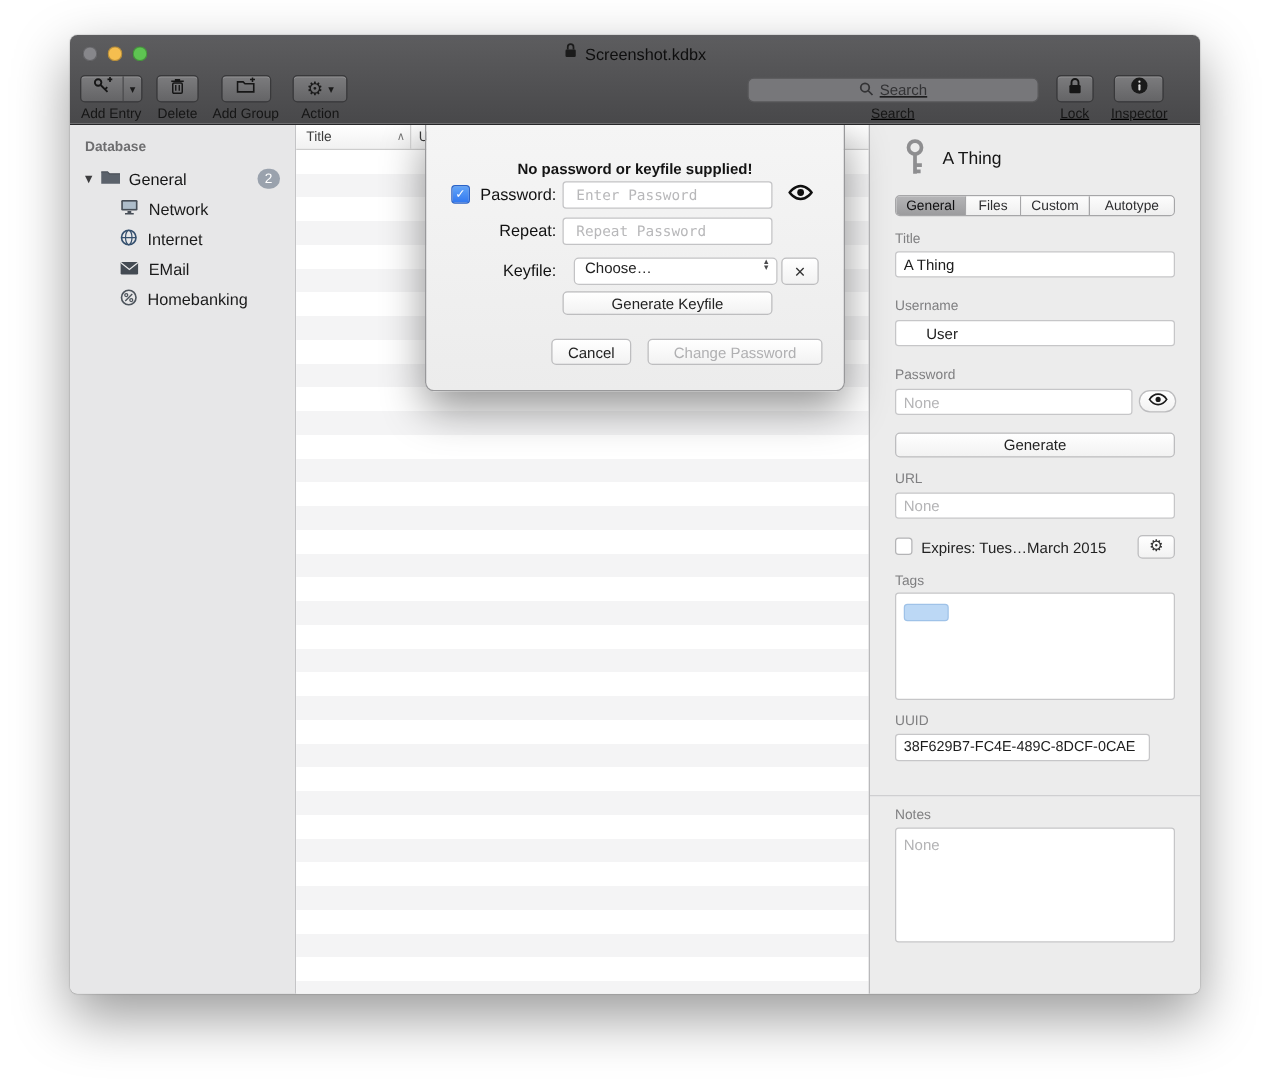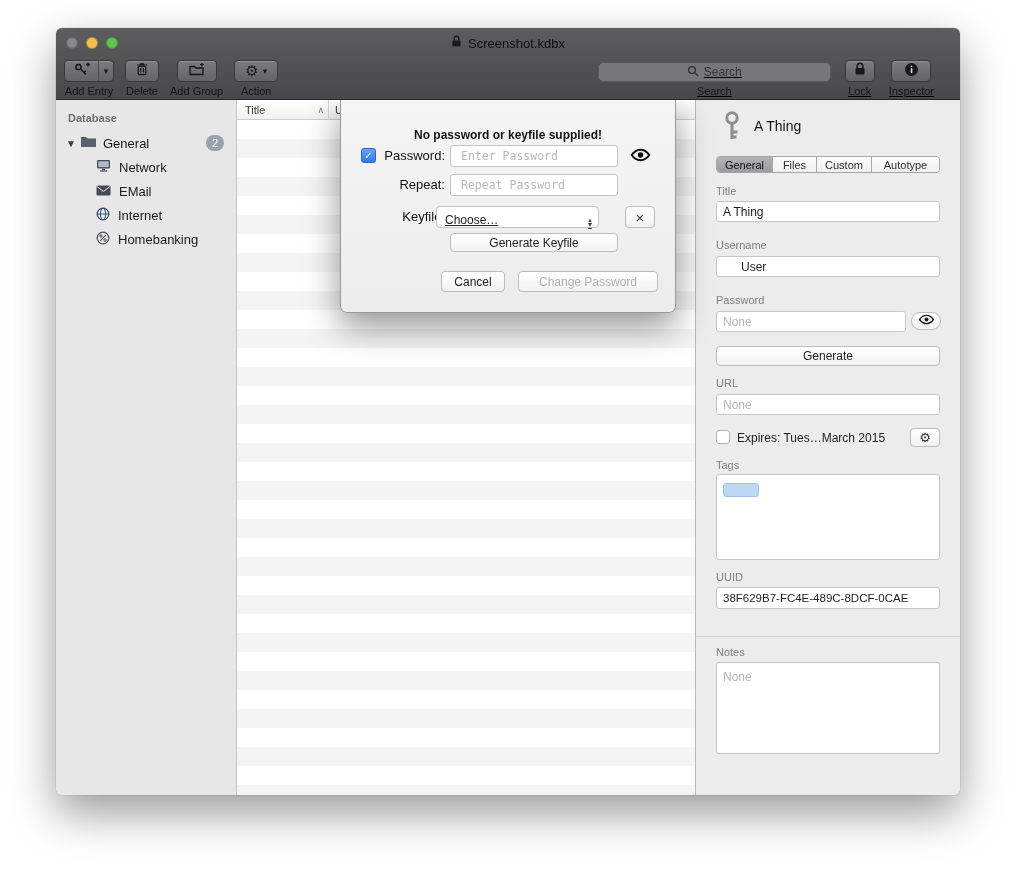--- a/index.html
+++ b/index.html
@@ -113,22 +113,22 @@
   .sheet-msg { position:absolute; left:0; right:0; top:14px; text-align:center;
     font-size:12px; font-weight:600; color:#141414;margin-top:14px; }
   .sheet-label { position:absolute; font-size:13px; color:#111; text-align:right; width:68px; left:36px; }
   .sheet-input { position:absolute; left:109px; width:168px; height:22px; background:#fff;
     border:1px solid #c3c3c5; border-radius:3px; padding:0 10px; font-size:11.5px;
     font-family:"DejaVu Sans Mono",monospace; color:#222; }
   .sheet-input::placeholder { color:#b8b8ba; opacity:1; }
   .checkbox-on { position:absolute; left:20px; width:15px; height:15px; border-radius:3px;
     background:linear-gradient(#63a5f8,#3178f0); border:1px solid #2a63c8;
     display:flex; align-items:center; justify-content:center; color:#fff; font-size:10px; }
-  .popup { position:absolute; left:95px; top:106px; width:163px; height:22px; background:#fff;
-    border:1px solid #c3c3c5; border-radius:4px; display:flex; align-items:flex-end; font-size:12px; color:#222;text-decoration:underline; }
+  .popup { position:absolute; left:118px; top:106px; width:163px; height:22px; background:#fff;
+    border:1px solid #c3c3c5; border-radius:4px; display:flex; align-items:flex-start; font-size:12px; color:#222; }
   .popup .val { padding-left:8px; flex:1; }
   .stepper { width:14px; display:flex; flex-direction:column; align-items:center; line-height:5px;
     font-size:7px; color:#4a4a4c; padding-right:2px; }
   .xbtn { position:absolute; left:284px; top:106px; width:30px; height:22px; font-size:15px; color:#333; }
   .icon-btn-plain { position:absolute; background:none; border:none; display:flex; align-items:center; justify-content:center; }
   .disabled-text { color:#b0b0b2 !important; }
 </style>
 </head>
 <body>
 
@@ -271,36 +271,36 @@
                 <rect x="1" y="1" width="13" height="8.4" rx="1" fill="#474e57"></rect>
                 <rect x="2.3" y="2.3" width="10.4" height="5.8" fill="#aebdca"></rect>
                 <rect x="6" y="9.8" width="3" height="1.6" fill="#474e57"></rect>
                 <rect x="4" y="11.4" width="7" height="1.2" fill="#474e57"></rect>
               </svg>
           </span>
           <span class="lbl">Network</span>
         </div>
         <div class="sb-item">
           <span>
-            <svg width="15" height="11" viewBox="0 0 15 11">
-                <rect x="0.5" y="0.5" width="14" height="10" rx="1" fill="#444b53"></rect>
-                <path d="M0.5 1 L7.5 6.5 L14.5 1" fill="none" stroke="#e8e8e8" stroke-width="1"></path>
-              </svg>
-          </span>
-          <span class="lbl">EMail</span>
-        </div>
-        <div class="sb-item">
-          <span>
             <svg width="14" height="14" viewBox="0 0 14 14">
                 <circle cx="7" cy="7" r="5.8" fill="none" stroke="#35506e" stroke-width="1.3"></circle>
                 <ellipse cx="7" cy="7" rx="2.6" ry="5.8" fill="none" stroke="#35506e" stroke-width="1"></ellipse>
                 <path d="M1.2 7 h11.6" stroke="#35506e" stroke-width="1"></path>
               </svg>
           </span>
           <span class="lbl">Internet</span>
+        </div>
+        <div class="sb-item">
+          <span>
+            <svg width="15" height="11" viewBox="0 0 15 11">
+                <rect x="0.5" y="0.5" width="14" height="10" rx="1" fill="#444b53"></rect>
+                <path d="M0.5 1 L7.5 6.5 L14.5 1" fill="none" stroke="#e8e8e8" stroke-width="1"></path>
+              </svg>
+          </span>
+          <span class="lbl">EMail</span>
         </div>
         <div class="sb-item">
           <span>
             <svg width="14" height="14" viewBox="0 0 14 14">
                 <circle cx="7" cy="7" r="5.8" fill="none" stroke="#4e555d" stroke-width="1.3"></circle>
                 <circle cx="5" cy="5" r="1.2" fill="none" stroke="#4e555d" stroke-width="1"></circle>
                 <circle cx="9" cy="9" r="1.2" fill="none" stroke="#4e555d" stroke-width="1"></circle>
                 <path d="M4.2 9.8 L9.8 4.2" stroke="#4e555d" stroke-width="1.1"></path>
               </svg>
           </span>
@@ -364,21 +364,21 @@
         <div class="btn gear-btn" style="left:214px; top:328px;">
           <span class="gear-glyph" style="font-size:13px; color:#333;">⚙</span>
         </div>
 
         <span class="ins-label" style="left:20px; top:359px;">Tags</span>
         <div class="box" style="left:20px; top:374px; width:224px; height:86px;">
           <div class="tag-chip"></div>
         </div>
 
         <span class="ins-label" style="left:20px; top:471px;">UUID</span>
-        <input class="field" style="left: 20px; top: 487px; width: 224px; height: 22px; font-size: 11.5px;" value="38F629B7-FC4E-489C-8DCF-0CAE">
+        <input class="field" style="left: 20px; top: 487px; width: 204px; height: 22px; font-size: 11.5px;" value="38F629B7-FC4E-489C-8DCF-0CAE">
 
         <div class="divider" style="top:536px;"></div>
 
         <span class="ins-label" style="left:20px; top:546px;">Notes</span>
         <div class="box" style="left:20px; top:562px; width:224px; height:92px; padding:4px 6px;">
           <span class="placeholder-text">None</span>
         </div>
       </aside>
 
       <div class="sheet">

